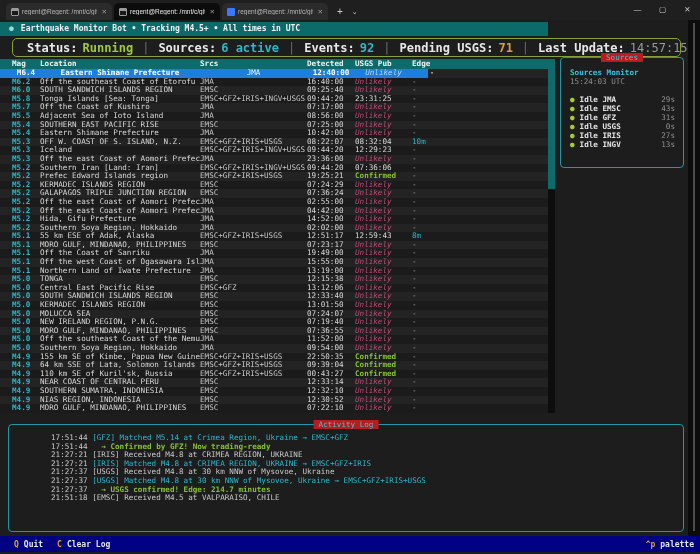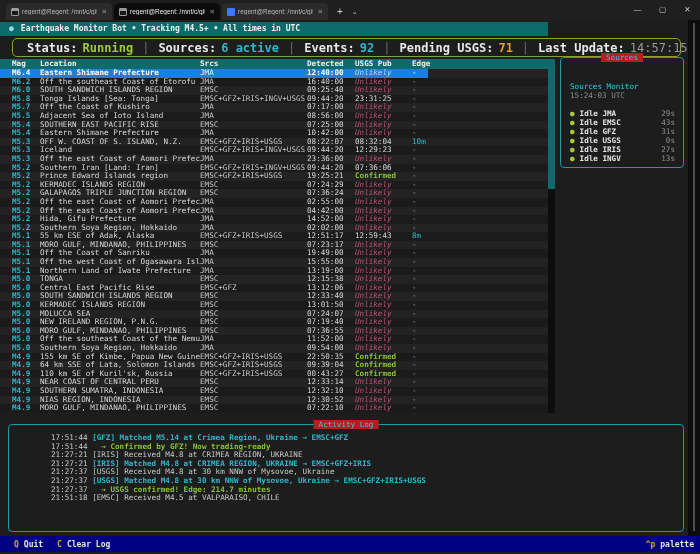--- a/index.html
+++ b/index.html
@@ -41,21 +41,21 @@
   .statusbox .sep { color:#6a6a6a; padding:0 9px; font-weight:normal; }
   .statusbox .lab { margin-right:5px; }
   .v-green { color:#9ccb3b; } .v-cyan { color:#2fb7cc; } .v-orange { color:#e0a030; }
   .v-gray { color:#9a9a9a; font-weight:normal; }
 
   
   .table { position:absolute; left:0; top:39px; width:548px; font-size:7.6px; }
   .thead { display:flex; height:10px; line-height:10px; background:#0f6b6b; color:#f2f2f2; font-weight:bold; }
   .trow { display:flex; height:8.6px; line-height:8.6px; }
   .trow.even { background:#232323; } .trow.odd { background:#1b1b1b; }
-  .trow.selected { background:linear-gradient(to right,#1d7fdb 0,#1d7fdb 428px,#232323 428px); }
+  .trow.selected { background:linear-gradient(to right,#1d7fdb 0,#1d7fdb 428px,#232323 428px);text-align:center; }
   .cell { overflow:hidden; white-space:nowrap; flex:none; }
   .c0 { width:40px; padding-left:12px; } .c1 { width:160px; } .c2 { width:107px; }
   .c3 { width:48px; } .c4 { width:57px; } .c5 { width:40px; }
   .trow .c0 { color:#2fb7cc; font-weight:bold; }
   .trow .c1 { color:#d9d9d9; } .trow .c2 { color:#c9c9c9; } .trow .c3 { color:#d9d9d9; }
   .u-unlikely { color:#c14b76; font-style:italic; }
   .u-time { color:#d9d9d9; }
   .u-confirmed { color:#86c332; font-weight:bold; }
   .e-val { color:#2fb7cc; } .e-dash { color:#8fa0a0; }
   .trow.selected .cell { color:#f2f7ff; }
@@ -65,32 +65,32 @@
   .table-thumb { position:absolute; left:0; top:0; width:7px; height:130px; background:#0f6b6b; }
 
   
   .panel { position:absolute; border:1px solid #1f98a8; border-radius:4px; font-size:7.6px; }
   .panel-title { position:absolute; top:-5px; left:50%; transform:translateX(-50%); background:#b91c1c;
                  padding:0 5px; color:#33c7dc; font-weight:normal; line-height:9px; white-space:nowrap; }
 
   
   .sources { left:560px; top:37px; width:124px; height:111px; }
   .sources .inner { padding:10px 8px 0 9px; }
-  .src-head { color:#33c7dc; font-weight:normal; height:9px; line-height:9px;margin-top:14px; }
+  .src-head { color:#33c7dc; font-weight:bold; height:9px; line-height:9px; }
   .src-clock { color:#8f8f8f; height:9px; line-height:9px; margin-bottom:9px; }
   .src-row { display:flex; height:9px; line-height:9px; color:#e6e6e6; font-weight:bold; }
   .src-row .b { color:#a6cc3a; margin-right:5px; }
   .src-row .age { margin-left:auto; color:#8f8f8f; font-weight:normal; }
 
   
   .activity { left:8px; top:404px; width:676px; height:108px;padding-left:25px; }
   .activity .lines { padding:9px 0 0 17px; }
   .log-line { height:8.6px; line-height:8.6px; white-space:pre; overflow:hidden; }
   .log-time { color:#c9c9c9; }
-  .log-msg.recv { color:#c9c9c9;margin-top:13px; } .log-msg.match { color:#2fb7cc; font-weight:bold; }
+  .log-msg.recv { color:#c9c9c9;margin-top:13px; } .log-msg.match { color:#2fb7cc; font-weight:normal; }
   .log-msg.confirm { color:#86c332; font-weight:bold; }
 
   
   .footer { position:absolute; left:0; top:516px; width:700px; height:16px; background:#000082;
             display:flex; align-items:center; font-size:8px; font-weight:bold; color:#e8e8e8;
             padding:0 6px 0 14px; }
   .fitem { display:flex; margin-right:14px; white-space:pre; }
   .fkey { color:#e0a030; margin-right:5px; }
   .fright { margin-left:auto; display:flex; white-space:pre; }
 </style>
@@ -231,21 +231,21 @@
         <div class="trow odd">
           <span class="cell c0">M5.2</span>
           <span class="cell c1">Southern Iran [Land: Iran]</span>
           <span class="cell c2">EMSC+GFZ+IRIS+INGV+USGS</span>
           <span class="cell c3">09:44:20</span>
           <span class="cell c4 u-time">07:36:06</span>
           <span class="cell c5 e-dash">-</span>
         </div>
         <div class="trow even">
           <span class="cell c0">M5.2</span>
-          <span class="cell c1">Prince Edward Islands region</span>
+          <span class="cell c1">Prefec Edward Islands region</span>
           <span class="cell c2">EMSC+GFZ+IRIS+USGS</span>
           <span class="cell c3">19:25:21</span>
           <span class="cell c4 u-confirmed">Confirmed</span>
           <span class="cell c5 e-dash">-</span>
         </div>
         <div class="trow odd">
           <span class="cell c0">M5.2</span>
           <span class="cell c1">KERMADEC ISLANDS REGION</span>
           <span class="cell c2">EMSC</span>
           <span class="cell c3">07:24:29</span>

